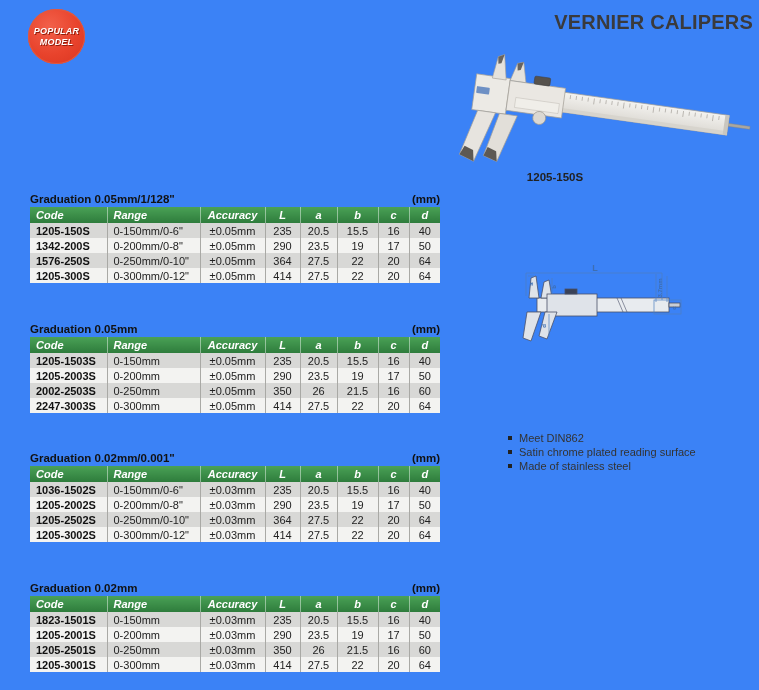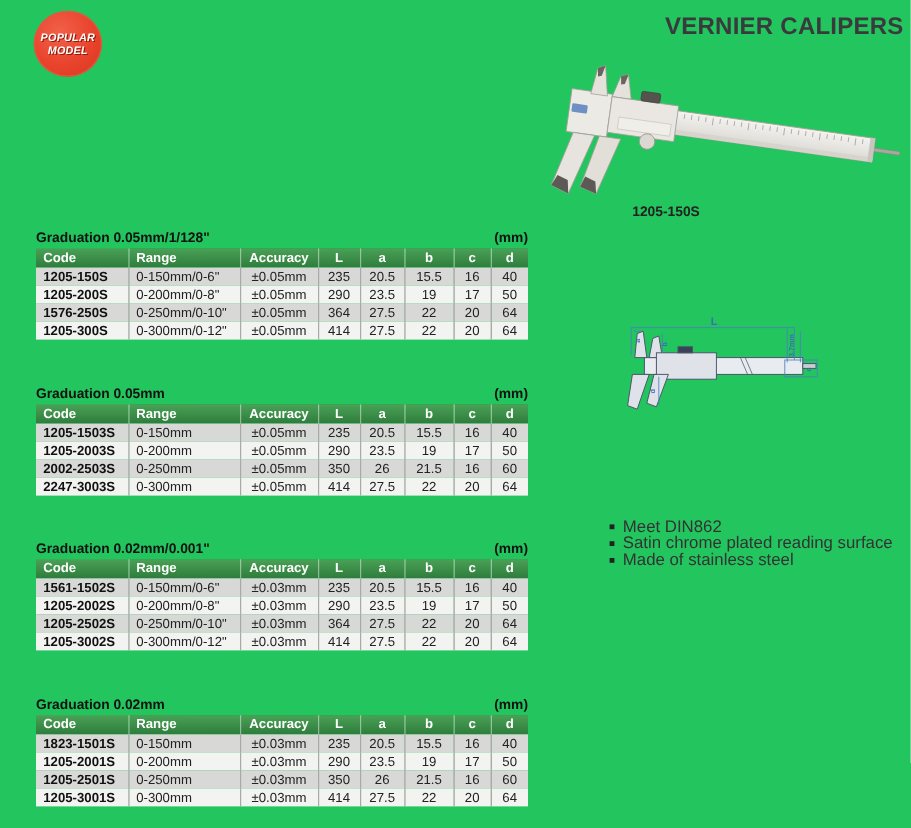--- a/index.html
+++ b/index.html
@@ -3,21 +3,21 @@
 <meta charset="utf-8">
 <style>
   * { margin: 0; padding: 0; box-sizing: border-box; }
   html, body { background: #ffffff; }
   body {
     width: 759px; height: 690px;
     font-family: "Liberation Sans", sans-serif;
     position: relative; overflow: hidden;
     color: #1c1c1c;
   }
-  .page { position: absolute; inset: 0; background: #22c55e; }
+  .page { position: absolute; inset: 0; background: #3b82f6; }
 
   
   .badge {
     position: absolute; left: 28px; top: 9px;
     width: 57px; height: 55px; border-radius: 50%;
     background: radial-gradient(circle at 38% 32%, #f2604a 0%, #e8432c 55%, #d93520 100%);
     display: flex; flex-direction: column; align-items: center; justify-content: center;
     box-shadow: 0 0 0 1px #e05a40 inset;
   }
   .badge span {
@@ -41,41 +41,41 @@
 
   
   .spec-section { position: absolute; left: 30px; width: 410px; }
   .sec-0 { top: 191px; } .sec-1 { top: 321px; } .sec-2 { top: 450px; } .sec-3 { top: 580px; }
   .grad-row { display: flex; justify-content: space-between; align-items: flex-end;
               font-size: 11.5px; font-weight: bold; color: #111; height: 14px; margin-bottom: 2px; }
   table.spec { border-collapse: collapse; width: 410px; table-layout: fixed; font-size: 11px; }
   table.spec th {
     background: linear-gradient(#4aa156, #2e7c3c);
     color: #fff; font-weight: bold; height: 16px; padding: 0 0 0 0;
-    border-right: 1px solid rgba(255,255,255,.45); text-align: center;
+    border-right: 1px solid rgba(255,255,255,.45); text-align: center; font-style: italic;
   }
   table.spec th.col0, table.spec th.col1 { text-align: left; padding-left: 6px; }
   table.spec th:last-child { border-right: none; }
   table.spec td {
     height: 15px; padding: 0; text-align: center; color: #222;
     border-right: 1px solid #a9a9a5;
   }
   table.spec td:last-child { border-right: none; }
   table.spec tbody tr:nth-child(odd)  td { background: #d8d8d6; }
   table.spec tbody tr:nth-child(even) td { background: #f3f3f1; }
   table.spec td.col0 { font-weight: bold; text-align: left; padding-left: 6px; color: #111; }
   table.spec td.col1 { text-align: left; padding-left: 6px; }
   .w0{width:77px}.w1{width:93px}.w2{width:65px}.w3{width:35px}.w4{width:37px}.w5{width:41px}.w6{width:31px}.w7{width:31px}
 
   
   .diagram { position: absolute; left: 519px; top: 264px; width: 170px; height: 82px; }
 
   
   .features { position: absolute; left: 508px; top: 431px; list-style: none; }
-  .features li { display: flex; align-items: baseline; font-size: 14px; color: #333; line-height: 14px; }
+  .features li { display: flex; align-items: baseline; font-size: 11px; color: #333; line-height: 14px; }
   .features .sq { width: 4px; height: 4px; background: #222; margin-right: 7px; flex: 0 0 auto;
                   position: relative; top: -2px; }
 </style>
 </head>
 <body>
 
 <div class="page">
 
   <div class="badge">
     <span>POPULAR</span>
@@ -154,21 +154,21 @@
             <td class="col0">1205-150S</td>
             <td class="col1">0-150mm/0-6"</td>
             <td class="col2">±0.05mm</td>
             <td class="col3">235</td>
             <td class="col4">20.5</td>
             <td class="col5">15.5</td>
             <td class="col6">16</td>
             <td class="col7">40</td>
           </tr>
           <tr>
-            <td class="col0">1205-200S</td>
+            <td class="col0">1342-200S</td>
             <td class="col1">0-200mm/0-8"</td>
             <td class="col2">±0.05mm</td>
             <td class="col3">290</td>
             <td class="col4">23.5</td>
             <td class="col5">19</td>
             <td class="col6">17</td>
             <td class="col7">50</td>
           </tr>
           <tr>
             <td class="col0">1576-250S</td>
@@ -288,21 +288,21 @@
             <th class="col2">Accuracy</th>
             <th class="col3">L</th>
             <th class="col4">a</th>
             <th class="col5">b</th>
             <th class="col6">c</th>
             <th class="col7">d</th>
           </tr>
         </thead>
         <tbody>
           <tr>
-            <td class="col0">1561-1502S</td>
+            <td class="col0">1036-1502S</td>
             <td class="col1">0-150mm/0-6"</td>
             <td class="col2">±0.03mm</td>
             <td class="col3">235</td>
             <td class="col4">20.5</td>
             <td class="col5">15.5</td>
             <td class="col6">16</td>
             <td class="col7">40</td>
           </tr>
           <tr>
             <td class="col0">1205-2002S</td>

